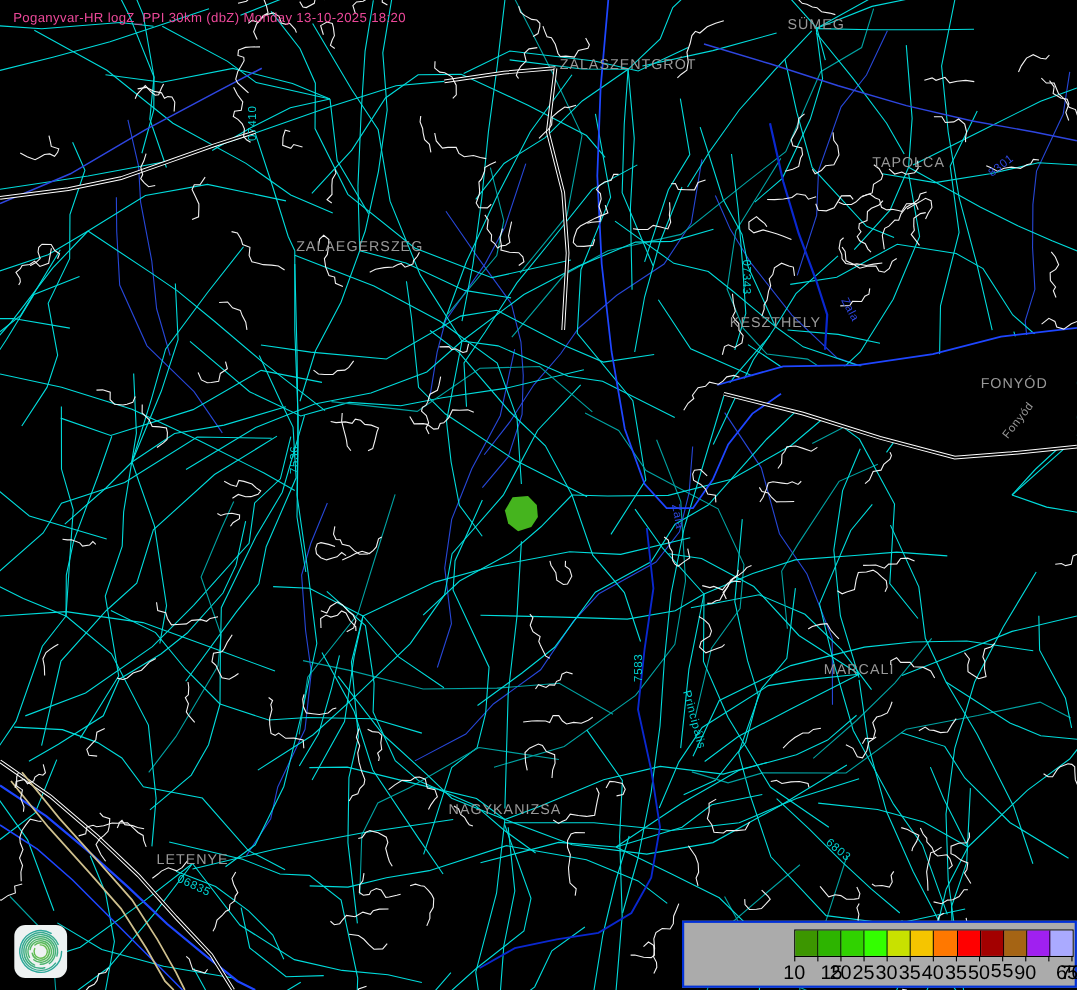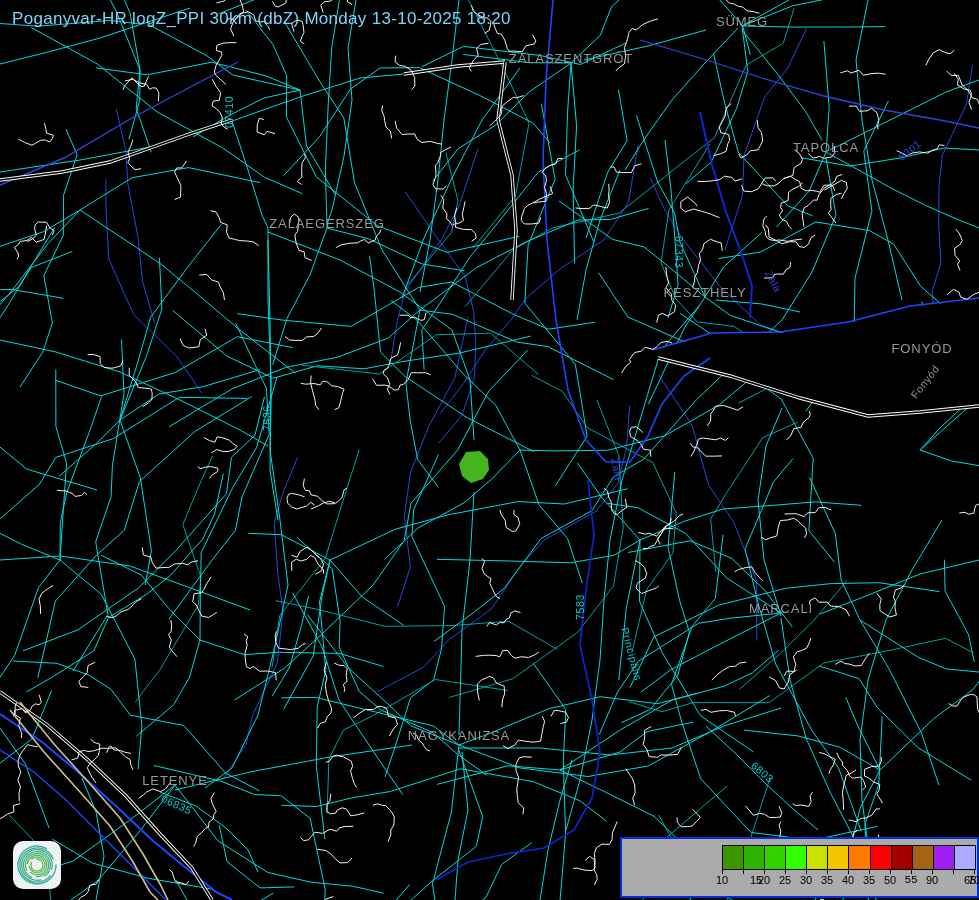--- a/index.html
+++ b/index.html
@@ -1,32 +1,32 @@
 <!DOCTYPE html>
 <html><head>
 <meta charset="utf-8">
 <style>
   html,body{margin:0;padding:0;background:#1a1a1a;}
   .stage{position:relative;width:979px;height:900px;background:#000;overflow:hidden;
          font-family:"Liberation Sans",sans-serif;}
   #map-svg{position:absolute;left:0;top:0;z-index:1;}
-  .map-title{position:absolute;left:12px;top:9px;z-index:5;color:#7dd3fc;
-             font-size:17px;letter-spacing:.3px;white-space:nowrap;}
+  .map-title{position:absolute;left:12px;top:9px;z-index:5;color:#ec4899;
+             font-size:12px;letter-spacing:.3px;white-space:nowrap;}
   .city-label{font-family:"Liberation Sans",sans-serif;font-size:13px;letter-spacing:.9px;}
   .road-label{font-family:"Liberation Sans",sans-serif;font-size:10.5px;letter-spacing:.6px;}
   .legend{position:absolute;left:620px;top:837px;width:355px;height:57px;z-index:6;}
   .legend-names{position:absolute;left:4px;top:4px;width:92px;text-align:center;
                 color:#101010;font-size:13px;line-height:16px;}
   .legend-cells{position:absolute;left:100px;top:6px;width:252px;height:23px;
                 display:flex;border:1px solid #000;box-sizing:content-box;}
   .legend-cell{flex:1;border-right:1px solid #000;}
   .legend-cell:last-child{border-right:none;}
   .legend-tick{position:absolute;top:30px;width:1px;height:5px;background:#000;}
   .legend-num{position:absolute;top:35px;width:24px;text-align:center;
-              font-size:11px;color:#000;}
+              font-size:18px;color:#000;}
   .logo{position:absolute;left:13px;top:841px;width:48px;height:48px;z-index:6;
         border-radius:10px;display:flex;align-items:center;justify-content:center;}
 </style>
 </head>
 <body>
 
 <div class="stage">
   <svg id="map-svg" width="979" height="900" viewBox="0 0 979 900">
       <g fill="none">
         <path d="M478.0,148.7L458.9,206.6L441.3,239.4L405.0,291.6L397.4,320.1L391.0,359.6" stroke="#2747d8" stroke-width="1"></path>

